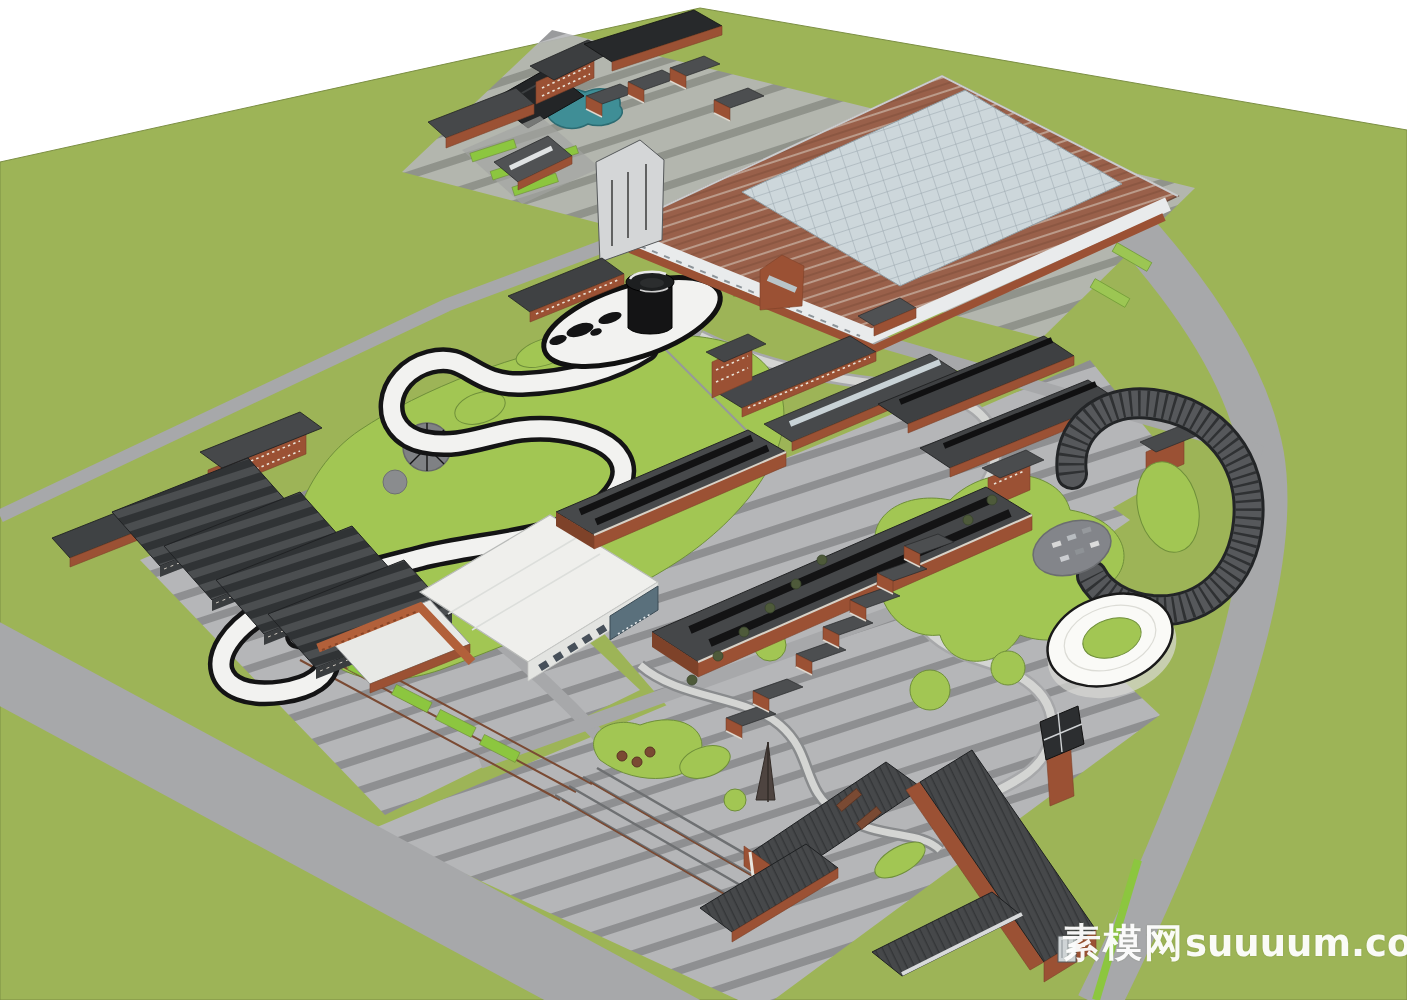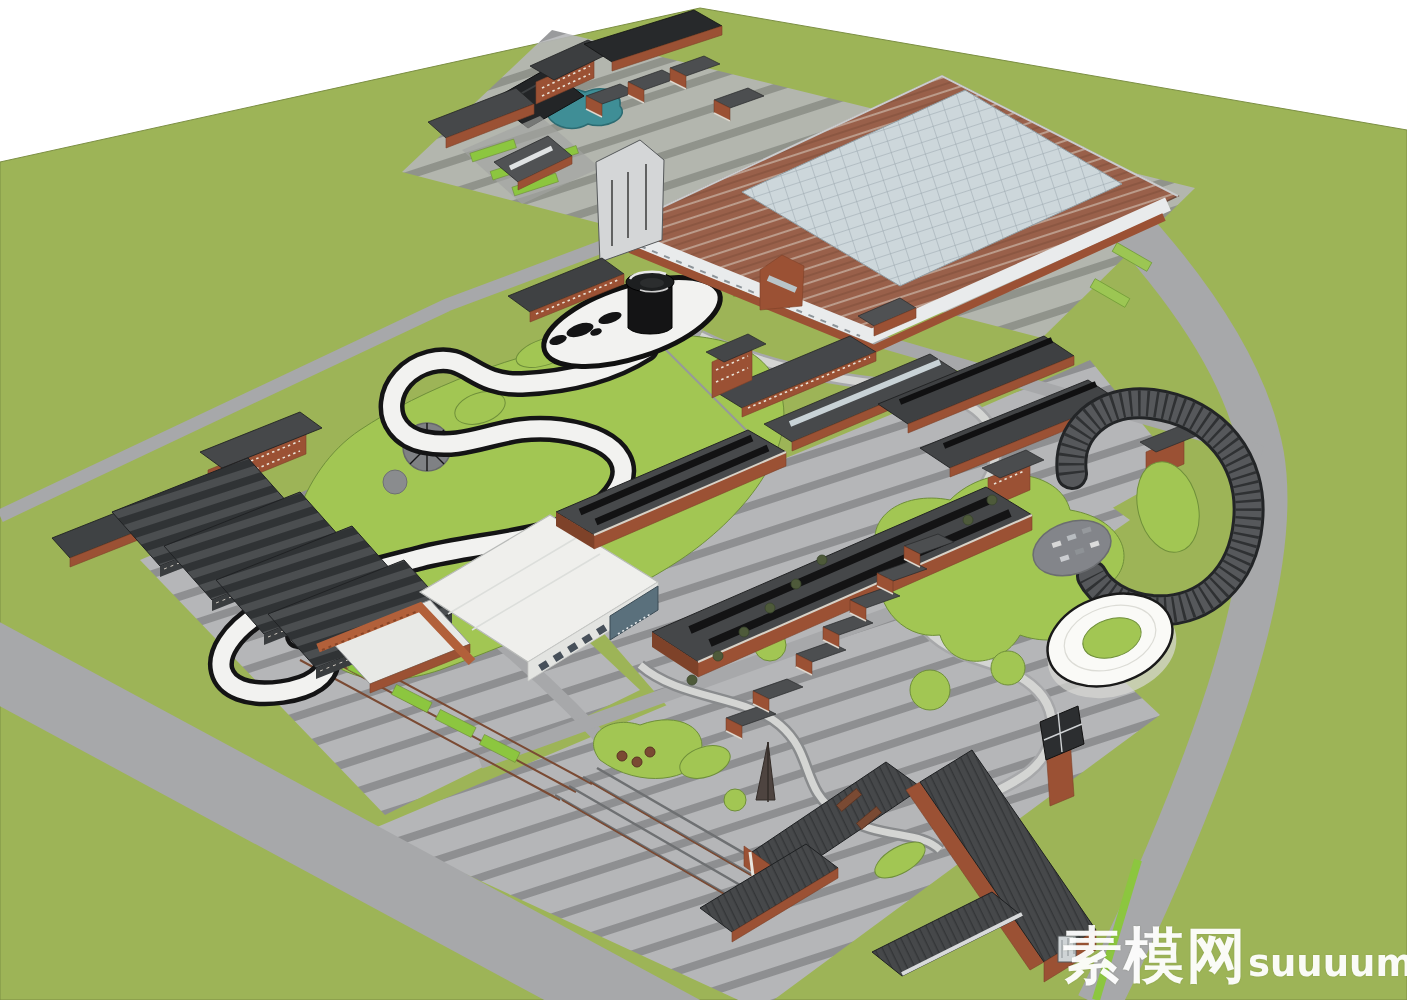--- a/index.html
+++ b/index.html
@@ -19,21 +19,21 @@
   .f-pond{fill:var(--pond)}
   .s-rust{stroke:var(--rust);fill:none}
   .s-rail{stroke:var(--rail);fill:none}
   .s-lawnb{stroke:var(--lawn_bright);fill:none}
   .s-ramp{stroke:var(--ramp);fill:none}
   .s-pathw{stroke:var(--path_white);fill:none}
   .s-ink{stroke:var(--ink);fill:none}
   .win{stroke:#e9e2d6;stroke-width:1.6;stroke-dasharray:2.5,3.2;fill:none}
   #watermark{position:absolute;left:1062px;top:916px;white-space:nowrap;color:var(--watermark);
     opacity:.95;text-shadow:0 0 2px rgba(80,90,40,.25);font-weight:bold;}
-  #watermark .cn{font-size:60px;letter-spacing:2px;}
+  #watermark .cn{font-size:39px;letter-spacing:2px;}
   #watermark .en{font-size:37px;letter-spacing:0;}
 </style>
 </head>
 <body>
 
 <div id="stage">
 <svg width="1407" height="1000" viewBox="0 0 1407 1000" style="--grass: #9db457; --lawn: #a2c653; --lawn_bright: #8cc63f; --lawn_edge: #6f8f3a; --road: #a7a8aa; --pave: #b5b6b8; --pave_dark: #8e8f91; --roof: #505254; --roof_dark: #3a3d3f; --roof_black: #1d1f20; --ink: #141415; --brick: #9b5134; --brick_dark: #7e4229; --terracotta: #99604a; --glass: #cdd7db; --white_bldg: #efefec; --ring: #fafaf7; --ramp: #56585b; --ramp_edge: #232527; --pond: #3f8e96; --rail: #6e7072; --rust: #7a4a33; --path_white: #f2f2f0; --watermark: #ffffff;">
   <defs>
     <pattern id="pav" width="30" height="30" patternUnits="userSpaceOnUse" patternTransform="rotate(-18)">
       <rect width="30" height="30" fill="#b5b6b8"></rect>

